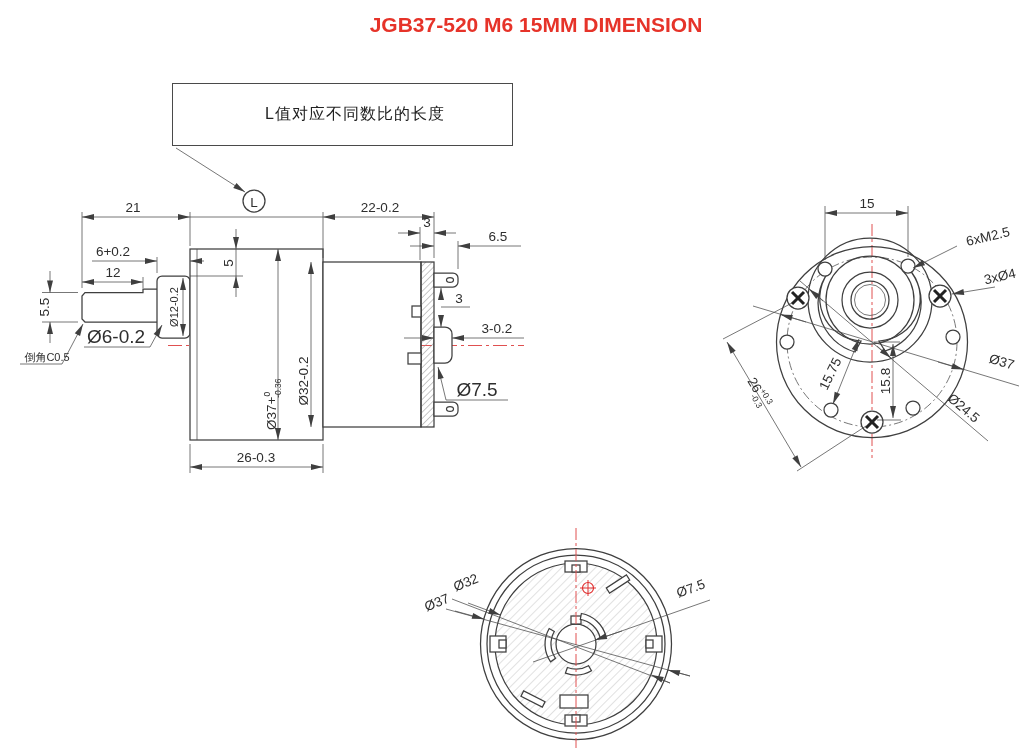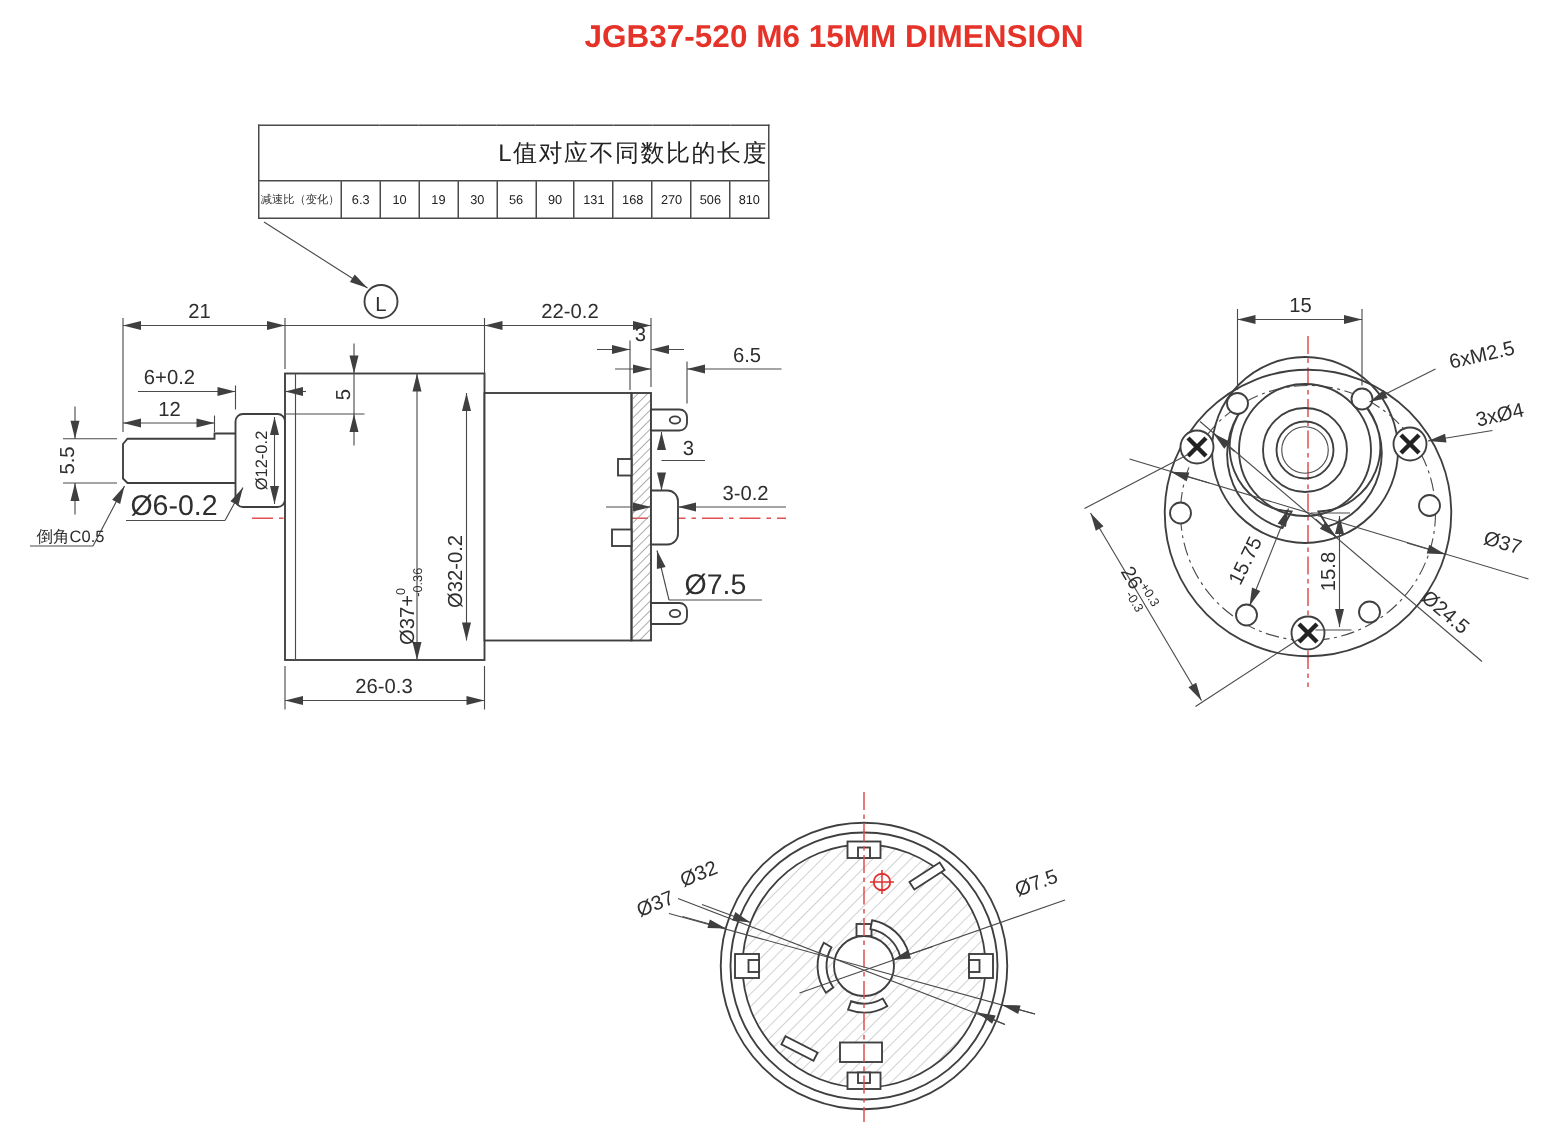--- a/index.html
+++ b/index.html
@@ -1,60 +1,46 @@
 <!DOCTYPE html>
 <html><head>
 <meta charset="utf-8">
 <style>
   html,body{margin:0;padding:0;background:#ffffff;}
   body{width:1031px;height:752px;position:relative;font-family:"Liberation Sans",sans-serif;overflow:hidden;}
-  .title{position:absolute;top:13px;left:556px;transform:translateX(-50%);font-size:21px;font-weight:bold;color:#e63329;white-space:nowrap;}
+  .title{position:absolute;top:13px;left:536px;transform:translateX(-50%);font-size:21px;font-weight:bold;color:#e63329;white-space:nowrap;}
   svg{position:absolute;left:0;top:0;}
   .ln{stroke:#3f3f3f;stroke-width:1.25;fill:none;}
   .lnw{stroke:#3f3f3f;stroke-width:1.25;fill:#ffffff;}
   .thin{stroke:#4a4a4a;stroke-width:0.75;fill:none;}
   .red{stroke:#e05050;stroke-width:1;fill:none;}
   text{fill:#2e2e2e;font-family:"Liberation Sans",sans-serif;font-size:13.5px;}
   .big{font-size:19px;}
   .sm{font-size:11px;}
   .dimtable{position:absolute;left:172px;top:83px;width:341px;height:63px;border-collapse:collapse;table-layout:fixed;background:#fff;}
   .dimtable td,.dimtable th{border:1px solid #4a4a4a;text-align:center;vertical-align:middle;padding:0;color:#222;}
-  .dimtable .cap{font-size:16px;font-weight:normal;text-align:right;padding-left:25px;height:26px;letter-spacing:1px;}
+  .dimtable .cap{font-size:16px;font-weight:normal;text-align:center;padding-left:25px;height:26px;letter-spacing:1px;}
   .dimtable .hdr{font-size:7.5px;font-weight:normal;color:#333;}
   .dimtable .val{font-size:8.5px;}
   .r2{height:18px;}.r3{height:17px;}
 </style>
 </head>
 <body>
 
 <div class="title">JGB37-520 M6 15MM DIMENSION</div>
 
 <table class="dimtable">
   <colgroup>
       <col style="width:55px">
       <col span="11">
     </colgroup>
   <tbody>
       <tr>
         <td class="cap" colspan="12">L值对应不同数比的长度</td>
       </tr>
-  <tr class="r2">
-    <td class="hdr">减速比（变化）</td>
-    <td class="val">6.3</td>
-    <td class="val">10</td>
-    <td class="val">19</td>
-    <td class="val">30</td>
-    <td class="val">56</td>
-    <td class="val">90</td>
-    <td class="val">131</td>
-    <td class="val">168</td>
-    <td class="val">270</td>
-    <td class="val">506</td>
-    <td class="val">810</td>
-  </tr>
 </tbody>
   </table>
 
 <svg width="1031" height="752" viewBox="0 0 1031 752">
 <defs>
   <marker id="ma" markerUnits="userSpaceOnUse" markerWidth="14" markerHeight="9" refX="12.5" refY="4" orient="auto">
         <path d="M12.5,4 L0.5,7 L0.5,1 z" fill="#3f3f3f"></path>
       </marker>
   <marker id="ms" markerUnits="userSpaceOnUse" markerWidth="14" markerHeight="9" refX="0.5" refY="4" orient="auto">
         <path d="M0.5,4 L12.5,7 L12.5,1 z" fill="#3f3f3f"></path>

